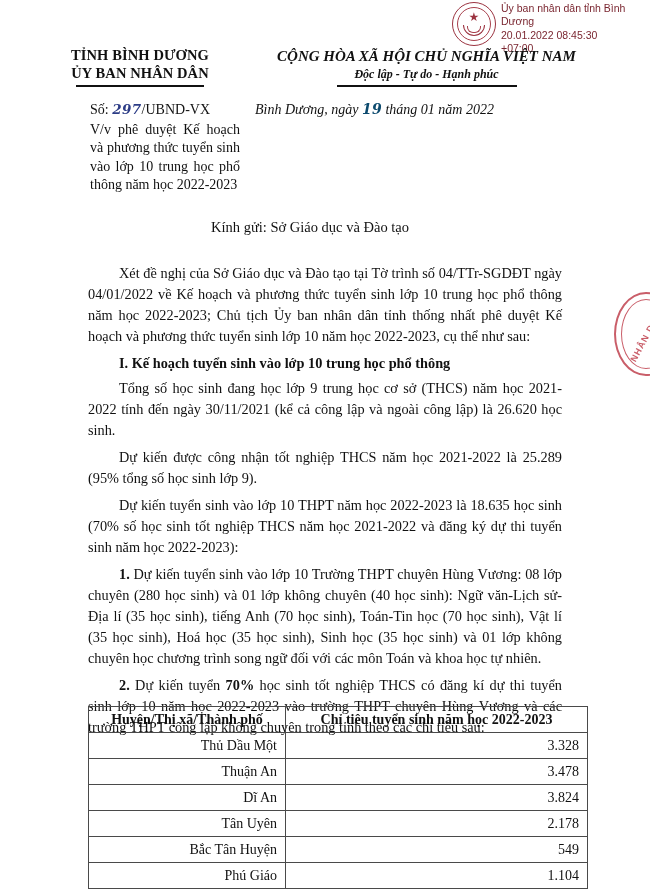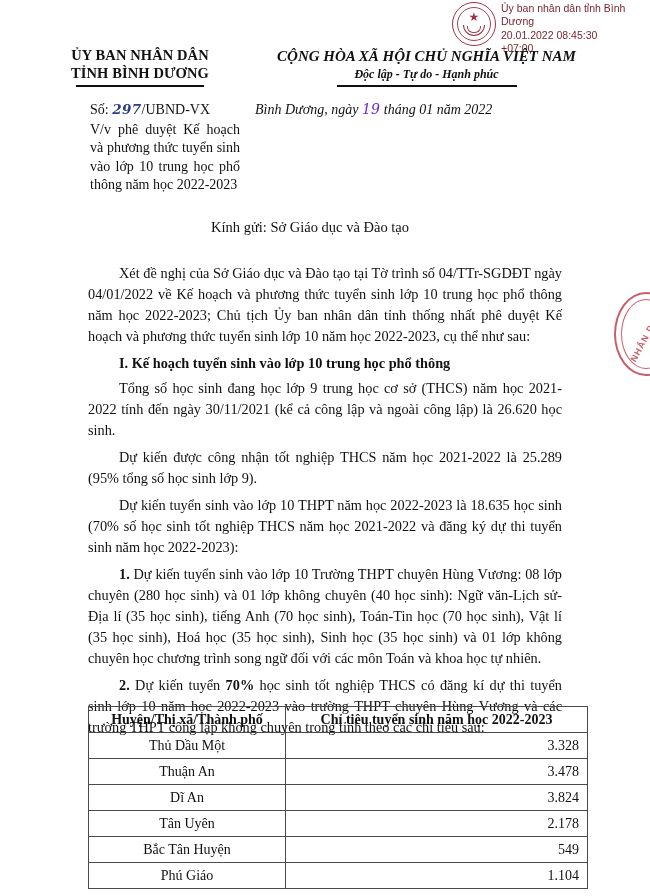--- a/index.html
+++ b/index.html
@@ -160,22 +160,22 @@
   .meta-right {
     flex: 1;
     padding-left: 10px;
     font-style: italic;
     font-size: 14px;
     white-space: nowrap;
   }
   .date-num {
     font-family: "DejaVu Serif", serif;
     font-style: italic;
-    font-weight: normal;
-    color: #6d28d9;
+    font-weight: bold;
+    color: #0c4a6e;
     letter-spacing: 0.3px;
   }
 
   
   .recipient {
     position: absolute;
     top: 219px;
     left: 0;
     width: 650px;
     text-align: center;
@@ -220,21 +220,21 @@
   .quota-table td {
     border: 1px solid #4a4a4a;
     padding: 4px 8px;
     height: 26px;
   }
   .quota-table th {
     font-weight: bold;
     text-align: center;
   }
   .quota-table th.col-district { width: 197px; }
-  .quota-table td.district { text-align: center; margin-left: 36px; }
+  .quota-table td.district { text-align: right; margin-left: 36px; }
   .quota-table td.quota { text-align: right; }
 
   
   .margin-stamp {
     position: absolute;
     top: 292px;
     left: 614px;
     width: 64px;
     height: 84px;
     border: 2px solid #c0424f;
@@ -273,22 +273,22 @@
     </div>
     <div class="sig-text">
       <span class="sig-line">Ủy ban nhân dân tỉnh Bình Dương</span>
       <span class="sig-line">20.01.2022 08:45:30</span>
       <span class="sig-line">+07:00</span>
     </div>
   </div>
 
   <div class="doc-header">
     <div class="header-left">
+      <div class="org-name">TỈNH BÌNH DƯƠNG</div>
       <div class="org-name">ỦY BAN NHÂN DÂN</div>
-      <div class="org-name">TỈNH BÌNH DƯƠNG</div>
       <div class="org-underline"></div>
     </div>
     <div class="header-right">
       <div class="nation-name">CỘNG HÒA XÃ HỘI CHỦ NGHĨA VIỆT NAM</div>
       <div class="nation-motto">Độc lập - Tự do - Hạnh phúc</div>
       <div class="motto-underline"></div>
     </div>
   </div>
 
   <div class="meta-row">

